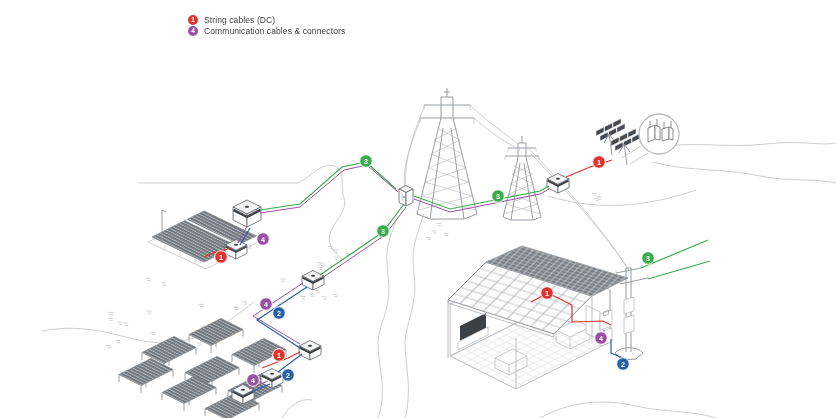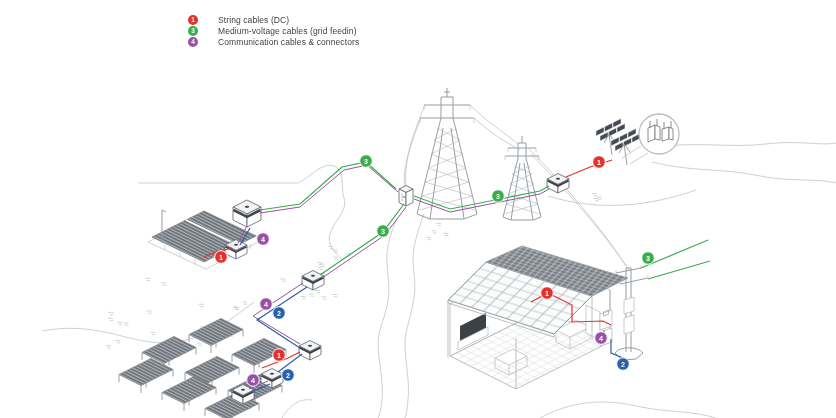--- a/index.html
+++ b/index.html
@@ -3,21 +3,21 @@
 <meta charset="utf-8">
 <style>
   html,body{margin:0;padding:0;background:#ffffff;}
   #stage{position:relative;width:836px;height:418px;background:#ffffff;overflow:hidden;
          font-family:"Liberation Sans",sans-serif;}
   #scene{position:absolute;left:0;top:0;}
   #legend{position:absolute;left:188px;top:14px;}
   .lg-row{display:flex;align-items:center;height:11.4px;}
   .lg-dot{width:10px;height:10px;border-radius:50%;display:flex;align-items:center;justify-content:center;
           color:#fff;font-size:6.5px;font-weight:bold;flex:0 0 10px;line-height:10px;}
-  .lg-label{margin-left:20px;font-size:8.5px;color:#3f3f3f;letter-spacing:.1px;white-space:nowrap;}
+  .lg-label{margin-left:6px;font-size:8.5px;color:#3f3f3f;letter-spacing:.1px;white-space:nowrap;}
   .badge-num{font-size:7.2px;font-weight:bold;fill:#ffffff;text-anchor:middle;}
   .terr{fill:none;stroke:#ccd0d3;stroke-width:1;}
   .struct{fill:none;stroke:#969da3;stroke-width:1;}
   .brace{fill:none;stroke:#a9b0b5;stroke-width:.55;}
   .wire{fill:none;stroke:#bfc3c7;stroke-width:.8;}
   .house{fill:none;stroke:#b3b8bd;stroke-width:.9;}
   .furn{fill:#ffffff;stroke:#b9bec2;stroke-width:.8;}
   .cable{fill:none;stroke-width:1.2;}
   .cable2{fill:none;stroke-width:1;}
 </style>
@@ -330,22 +330,18 @@
         </g>
       </g>
 </svg>
 
 <div id="legend">
       <div class="lg-row">
         <span class="lg-dot" style="background: rgb(225, 51, 45);">1</span>
         <span class="lg-label">String cables (DC)</span>
       </div>
       <div class="lg-row">
-        <span class="lg-dot" style="background: rgb(57, 173, 75);">3</span>
-        <span class="lg-label">Medium-voltage cables (grid feedin)</span>
-      </div>
-      <div class="lg-row">
         <span class="lg-dot" style="background: rgb(154, 81, 165);">4</span>
         <span class="lg-label">Communication cables &amp; connectors</span>
       </div>
     </div>
 
 </div>
 
 </body></html>

